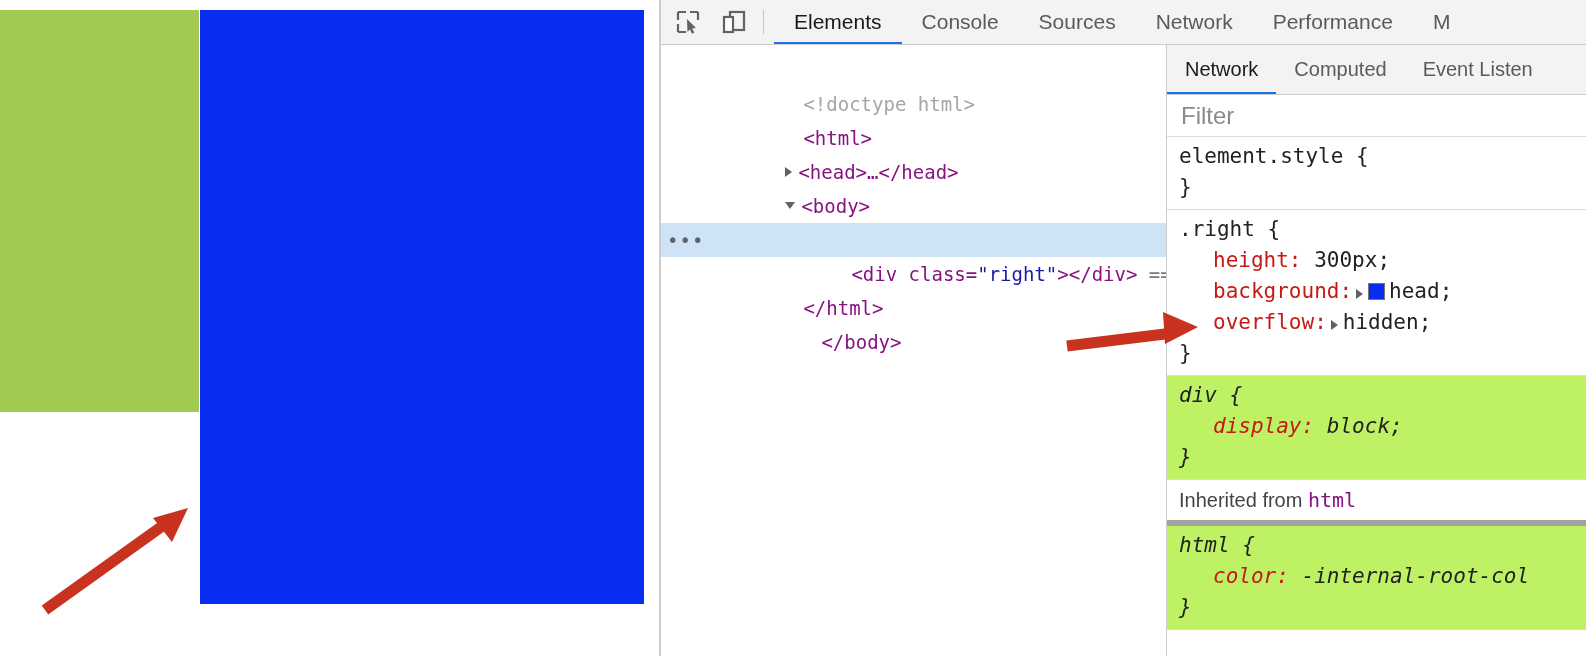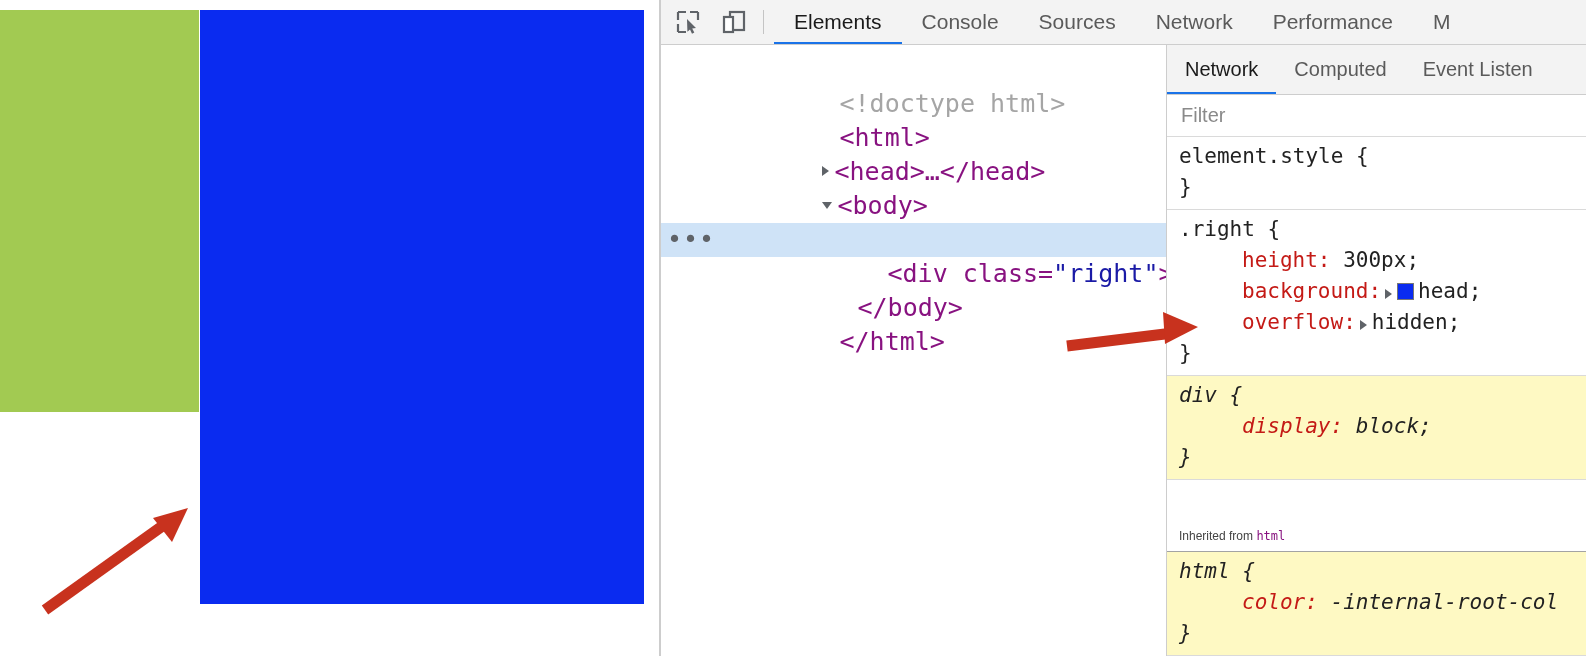--- a/index.html
+++ b/index.html
@@ -116,21 +116,21 @@
     background: #ffffff;
     border-right: 1px solid #cdcdcd;
     overflow: hidden;
     padding-top: 8px;
   }
   .dom-line {
     position: relative;
     height: 34px;
     line-height: 34px;
     font-family: "DejaVu Sans Mono", monospace;
-    font-size: 25px;
+    font-size: 19px;
     white-space: pre;
     padding-left: 28px;
     color: #222;
   }
   .dom-line.selected { background: #cfe3f7; }
   .dom-dots {
     position: absolute;
     left: 6px; top: 0;
     color: #5f6368;
     font-family: "DejaVu Sans Mono", monospace;
@@ -195,48 +195,47 @@
   }
   #filter-bar {
     height: 42px;
     border-bottom: 1px solid #dadada;
     display: flex;
     align-items: center;
     padding-left: 14px;
     background: #ffffff;
   }
   #filter-input {
-    font-size: 20px;
+    font-size: 24px;
     color: #8a8a8a;
     font-family: "Liberation Sans", sans-serif;
   }
   .rule-block {
     border-bottom: 1px solid #dadada;
     padding: 4px 0 6px 12px;
     font-family: "DejaVu Sans Mono", monospace;
     font-size: 21px;
     line-height: 31px;
     color: #222;
     white-space: nowrap;
     overflow: hidden;
   }
-  .rule-block.ua { background: #fef9c3; font-style: italic; }
+  .rule-block.ua { background: #bef264; font-style: italic; }
   .sel { color: #222; }
-  .prop { color: #c41a16; margin-left: 29px; }
+  .prop { color: #c41a16; }
   .val { color: #222; }
   .indent { padding-left: 34px; }
   .inherited-hdr {
     padding: 8px 0 8px 12px;
     font-family: "Liberation Sans", sans-serif;
-    font-size: 12px;
+    font-size: 20px;
     color: #444;
     background: #ffffff;
-    border-bottom: 1px solid #a3a3a3;
+    border-bottom: 6px solid #a3a3a3;
     white-space: nowrap;
-    margin-top: 41px;
   }
   .inherited-hdr .tagref {
     font-family: "DejaVu Sans Mono", monospace;
     color: #881280;
   }
   .disc {
     display: inline-block;
     width: 0; height: 0;
     border-left: 7px solid #5f6368;
     border-top: 5px solid transparent;
@@ -326,26 +325,26 @@
         </div>
 
         <div class="dom-line" style="padding-left:76px">
           <span class="tw">&lt;div class=</span><span class="attr-val">"left"</span><span class="tw">&gt;&lt;/div&gt;</span>
         </div>
 
         <div class="dom-line selected" style="padding-left:76px">
           <span class="dom-dots">•••</span><span class="tw">&lt;div class=</span><span class="attr-val">"right"</span><span class="tw">&gt;&lt;/div&gt;</span><span class="eq-dollar"> == $</span>
         </div>
 
+        <div class="dom-line" style="padding-left:28px">
+          <span class="tw">&lt;/html&gt;</span>
+        </div>
+
         <div class="dom-line" style="padding-left:46px">
           <span class="tw">&lt;/body&gt;</span>
-        </div>
-
-        <div class="dom-line" style="padding-left:28px">
-          <span class="tw">&lt;/html&gt;</span>
         </div>
       </div>
 
       <div id="styles-pane">
 
         <div id="styles-tabbar">
           <div class="st-tab active">
             <span>Network</span>
           </div>
           <div class="st-tab">

